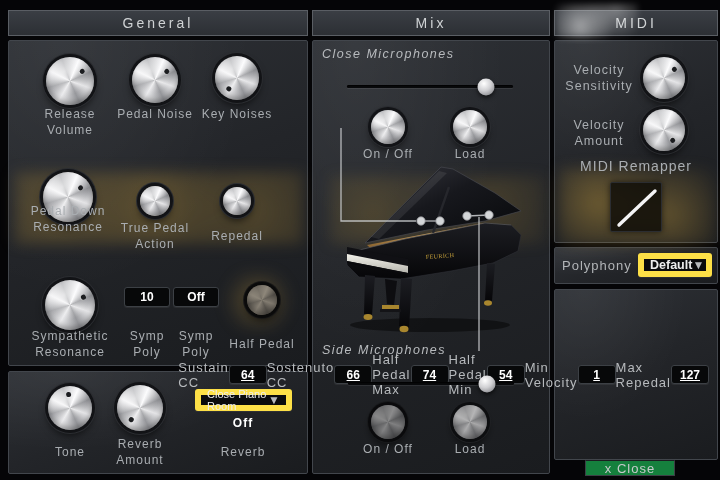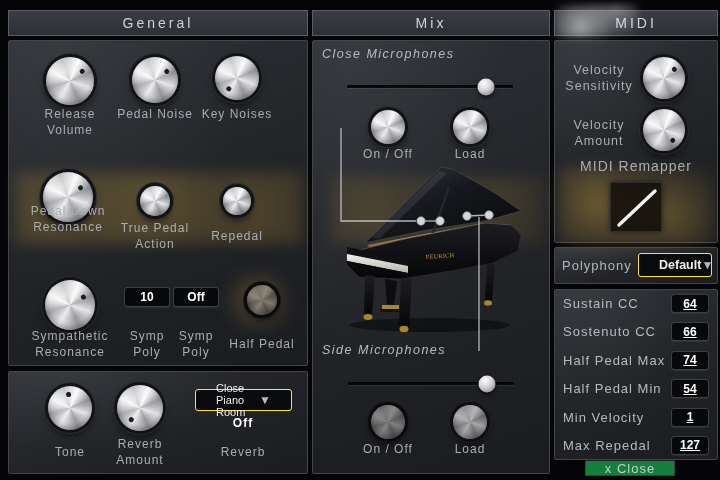--- a/index.html
+++ b/index.html
@@ -43,33 +43,33 @@
   .lbl{position:absolute;z-index:2;color:#a9adb1;font-size:12px;letter-spacing:1px;
        text-align:center;line-height:1.3;}
   .lbl.sec{color:#b8bbbe;font-size:12.5px;letter-spacing:1.5px;text-align:left;font-style:italic;}
   .pt7{padding-top:8px;}
   
   .valbox{position:absolute;z-index:2;box-sizing:border-box;background:#070809;
      border:1px solid #3c4045;border-radius:3px;color:#fff;font-weight:bold;font-size:12px;
      display:flex;align-items:center;justify-content:center;
      box-shadow:0 1px 1px rgba(255,255,255,.07);}
   .dropdown{position:absolute;z-index:2;box-sizing:border-box;background:#0a0b0d;
-     border:1px solid #fde047;border-radius:3px;color:#ededee;
-     display:flex;align-items:center;justify-content:space-between;padding:0 20px;
+     border:6px solid #fde047;border-radius:3px;color:#ededee;
+     display:flex;align-items:center;justify-content:space-between;padding:0 6px;
      box-shadow:0 1px 1px rgba(255,255,255,.07);}
   .dropdown .tri{color:#b7babd;font-size:12px;line-height:1;}
   
   .track{position:absolute;z-index:2;height:3px;border-radius:2px;background:#0a0b0d;
      box-shadow:0 1px 0 rgba(255,255,255,.08),inset 0 1px 2px #000;}
   .handle{position:absolute;top:50%;width:17px;height:17px;border-radius:50%;
      transform:translate(-50%,-50%);
      background:radial-gradient(circle at 38% 30%,#fff,#d0d0d3 45%,#8e8f93 82%,#6f7074);
      box-shadow:0 2px 4px rgba(0,0,0,.65);}
   
-  #midi-box3{display:flex;flex-direction:column;justify-content:space-between;padding:4px 8px 4px 8px;}
+  #midi-box3{display:flex;flex-direction:row;justify-content:flex-end;padding:4px 8px 4px 8px;}
   .midirow{display:flex;align-items:center;justify-content:space-between;z-index:2;}
   .midirow .mlbl{color:#b7babd;font-size:13px;letter-spacing:1px;}
   .midirow .mval{position:static;width:38px;height:19px;flex:0 0 38px;text-decoration:underline;}
   .remap{position:absolute;z-index:2;box-sizing:border-box;background:rgba(10,9,5,.78);
      border:1px solid #2b2d31;border-radius:2px;box-shadow:0 0 6px rgba(0,0,0,.6);}
   .xclose{position:absolute;z-index:2;box-sizing:border-box;background:#15803d;
      border:1px solid #3c4045;border-top-color:#1b1d20;
      color:#c8cbcd;font-size:13px;letter-spacing:1px;
      display:flex;align-items:center;justify-content:center;}
   svg{display:block;}

